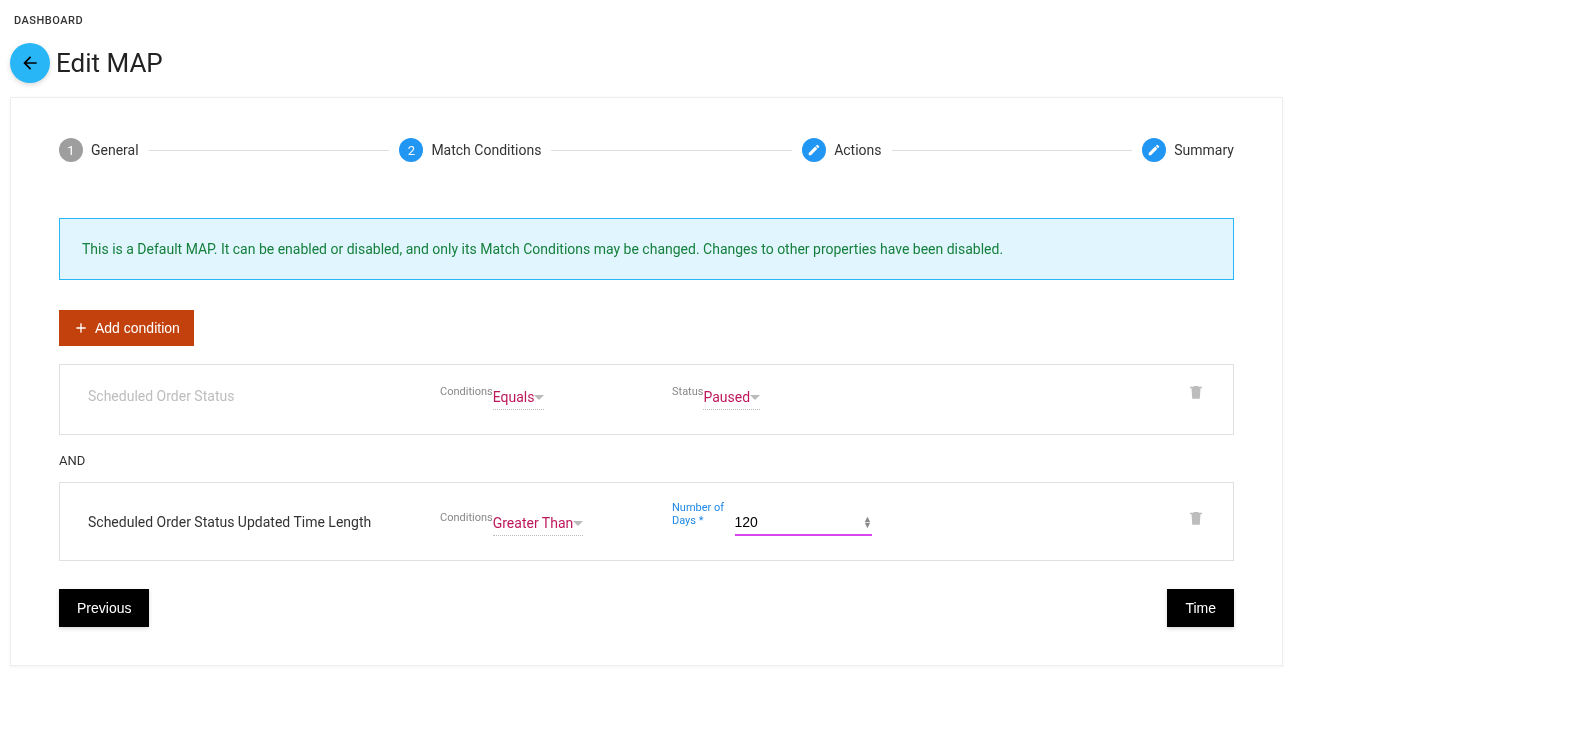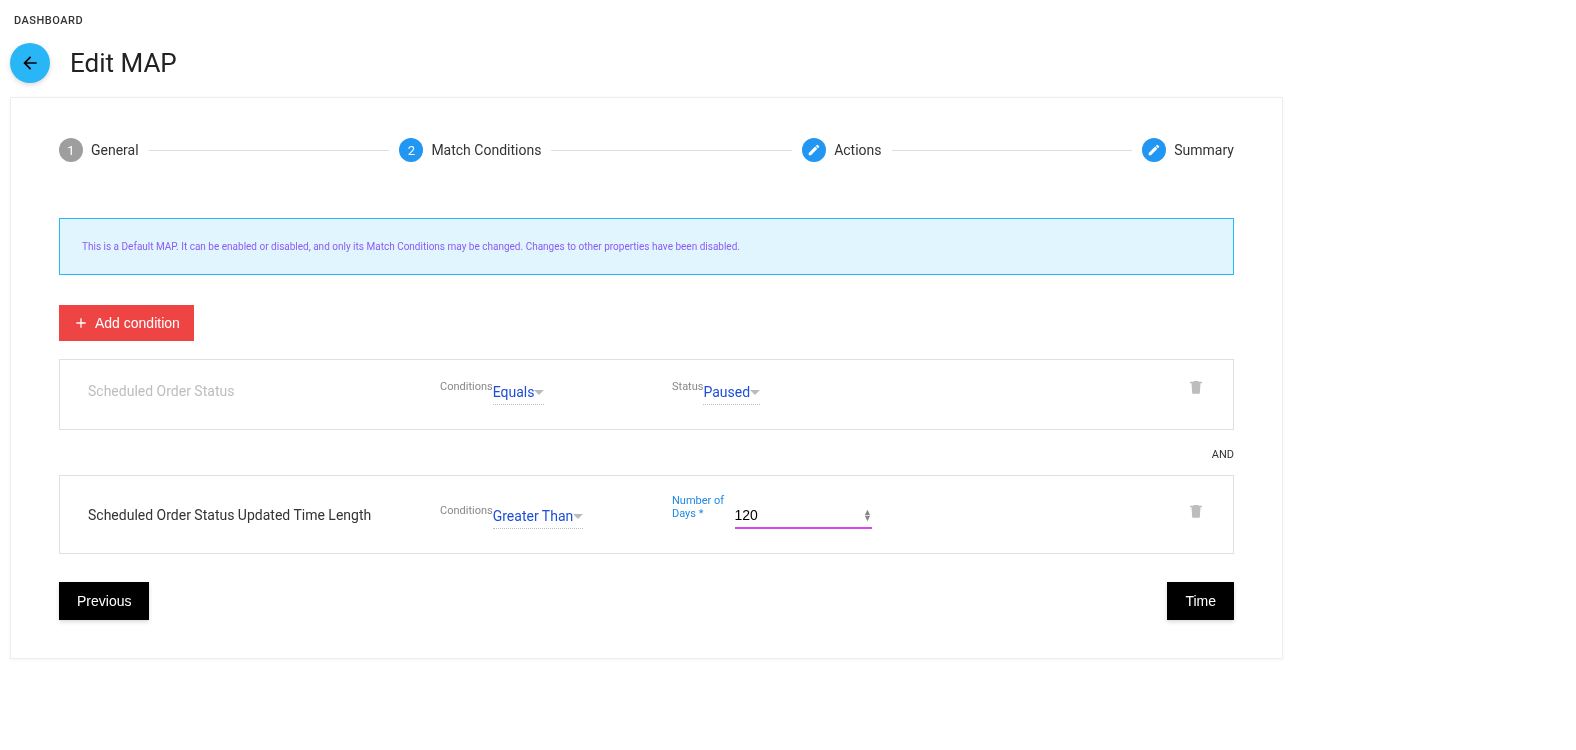--- a/index.html
+++ b/index.html
@@ -17,21 +17,21 @@
   .breadcrumb {
     font-size: 11px;
     letter-spacing: 0.5px;
     color: #333;
     padding: 4px 0 10px 4px;
     font-weight: 500;
   }
   .title-row {
     display: flex;
     align-items: center;
-    gap: 20px;
+    gap: 6px;
     padding: 6px 0 14px 0;
   }
   .back-btn {
     width: 40px; height: 40px;
     border-radius: 50%;
     background: #29b6f6;
     display: flex;
     align-items: center;
     justify-content: center;
     cursor: pointer;
@@ -77,27 +77,27 @@
     flex: 1;
     height: 1px;
     background: #ddd;
     margin: 0 10px;
   }
   
   .info-banner {
     background: #e1f5fe;
     border: 1px solid #29b6f6;
     padding: 22px 22px;
-    color: #8b5cf6;
-    font-size: 10px;
+    color: #15803d;
+    font-size: 14px;
     margin-bottom: 30px;
   }
   
   .add-condition-btn {
-    background: #ef4444;
+    background: #c2410c;
     color: #fff;
     border: none;
     padding: 10px 14px;
     font-size: 14px;
     display: inline-flex;
     align-items: center;
     gap: 6px;
     cursor: not-allowed;
     margin-bottom: 18px;
   }
@@ -138,21 +138,21 @@
     min-height: 24px;
   }
   .field-control.focused {
     border-bottom: 2px solid #d946ef;
     margin-top: 9px;
   }
   .field-value {
     font-size: 14px;
     color: #333;
   }
-  .field-value.disabled { color: #1d4ed8; }
+  .field-value.disabled { color: #be185d; }
   .dropdown-caret {
     width: 0; height: 0;
     border-left: 5px solid transparent;
     border-right: 5px solid transparent;
     border-top: 5px solid #bbb;
   }
   .number-input {
     border: none;
     outline: none;
     font-size: 14px;
@@ -168,24 +168,23 @@
     color: #888;
     font-size: 9px;
   }
   .spacer { flex: 1; }
   .trash {
     cursor: pointer;
     margin-bottom: 6px;
   }
   .trash svg { width: 18px; height: 18px; fill: #bdbdbd; }
   .and-label {
-    font-size: 11px;
+    font-size: 13px;
     color: #333;
     margin: 18px 0 14px 0;
-    text-align: right;
   }
   
   .footer-row {
     display: flex;
     justify-content: space-between;
     margin-top: 28px;
   }
   .btn {
     background: #000000;
     color: #fff;

